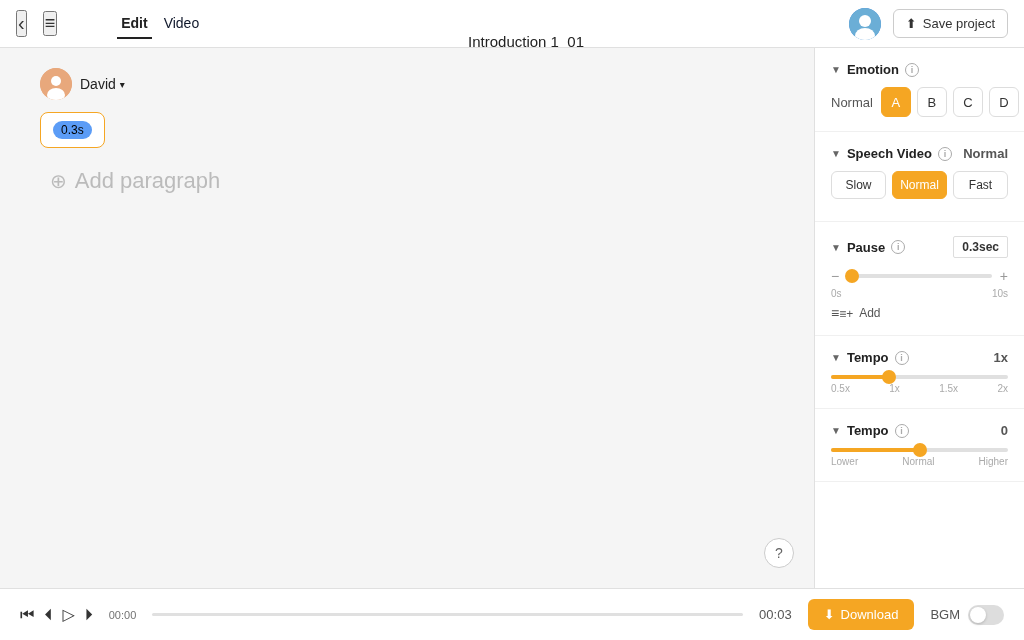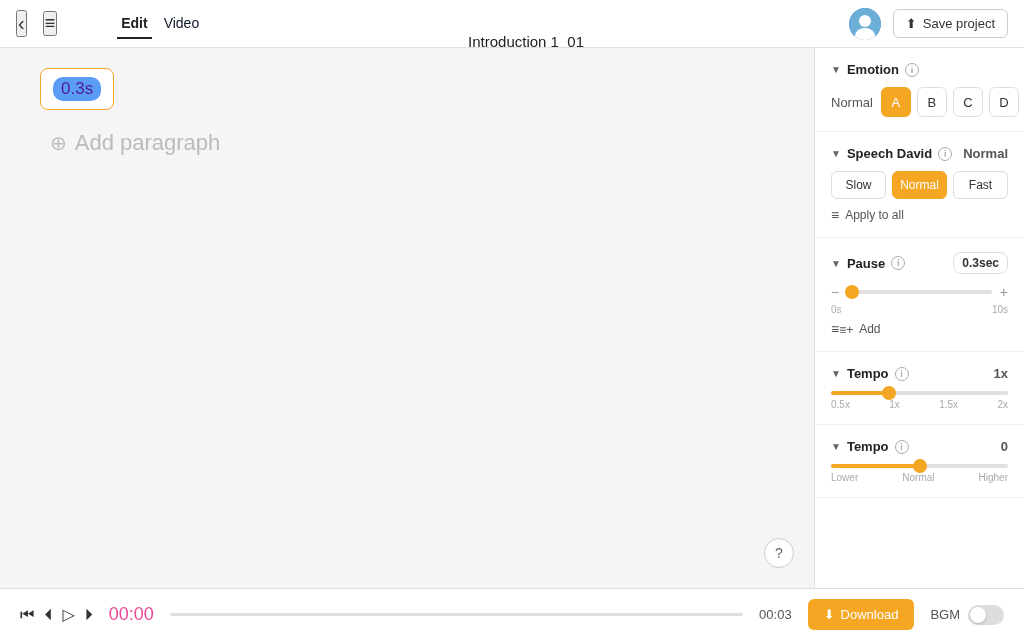--- a/index.html
+++ b/index.html
@@ -20,21 +20,21 @@
 
     
     .main { display: flex; flex: 1; overflow: hidden; }
 
     
     .editor { flex: 1; background: #f5f5f5; padding: 20px 40px; overflow-y: auto; position: relative; }
     .speaker-row { display: flex; align-items: center; gap: 8px; margin-bottom: 12px; }
     .speaker-avatar { width: 32px; height: 32px; border-radius: 50%; background: #e8a87c; display: flex; align-items: center; justify-content: center; font-size: 13px; color: #fff; overflow: hidden; }
     .speaker-name { font-size: 14px; font-weight: 500; color: #222; cursor: pointer; display: flex; align-items: center; gap: 4px; }
     .text-block { border: 1.5px solid #f5a623; border-radius: 8px; background: #fff; padding: 8px 12px; font-size: 14px; color: #222; display: inline-flex; align-items: center; gap: 10px; max-width: 600px; }
-    .time-badge { background: #5b9cf6; color: #4c1d95; border-radius: 10px; padding: 2px 8px; font-size: 17px; }
+    .time-badge { background: #5b9cf6; color: #000000; border-radius: 10px; padding: 2px 8px; font-size: 12px; }
     .add-paragraph { display: flex; align-items: center; gap: 8px; color: #aaa; font-size: 14px; cursor: pointer; margin-top: 20px; padding-left: 10px; }
     .add-paragraph span { font-size: 22px; color: #bbb; }
     .help-btn { position: absolute; bottom: 20px; right: 20px; width: 30px; height: 30px; border-radius: 50%; background: #fff; border: 1px solid #ccc; display: flex; align-items: center; justify-content: center; font-size: 14px; color: #666; cursor: pointer; }
 
     
     .right-panel { width: 210px; background: #fff; border-left: 1px solid #e0e0e0; overflow-y: auto; padding: 0 0 20px 0; flex-shrink: 0; }
 
     .panel-section { padding: 14px 16px; border-bottom: 1px solid #f0f0f0; }
     .section-header { display: flex; align-items: center; gap: 6px; font-size: 13px; font-weight: 600; color: #222; margin-bottom: 10px; cursor: pointer; }
     .section-header .arrow { font-size: 10px; color: #666; }
@@ -49,41 +49,41 @@
     .emotion-btn.active { background: #f5a623; color: #fff; border-color: #f5a623; }
 
     
     .pace-btns { display: flex; gap: 6px; margin-bottom: 8px; }
     .pace-btn { flex: 1; padding: 6px 0; border-radius: 6px; border: 1px solid #ddd; background: #fff; font-size: 12px; cursor: pointer; color: #333; }
     .pace-btn.active { background: #f5a623; color: #fff; border-color: #f5a623; }
     .apply-all { display: flex; align-items: center; gap: 6px; font-size: 12px; color: #555; cursor: pointer; }
     .apply-all .lines-icon { font-size: 14px; }
 
     
-    .pause-value-box { border: 1px solid #ddd; border-radius: 8px; padding: 3px 8px; font-size: 12px; color: #333; margin-left: auto; }
+    .pause-value-box { border: 1px solid #ddd; border-radius: 2px; padding: 3px 8px; font-size: 12px; color: #333; margin-left: auto; }
     .slider-row { display: flex; align-items: center; gap: 8px; margin: 8px 0 4px; }
     .slider-container { flex: 1; position: relative; height: 4px; background: #e0e0e0; border-radius: 2px; }
     .slider-fill { height: 100%; background: #f5a623; border-radius: 2px; }
     .slider-thumb { width: 14px; height: 14px; border-radius: 50%; background: #f5a623; position: absolute; top: -5px; cursor: pointer; }
     .slider-icon { font-size: 14px; color: #999; cursor: pointer; }
     .slider-labels { display: flex; justify-content: space-between; font-size: 10px; color: #aaa; margin-top: 2px; }
     .add-row { display: flex; align-items: center; gap: 6px; font-size: 12px; color: #555; cursor: pointer; margin-top: 6px; }
 
     
     .tempo-slider-container { flex: 1; position: relative; height: 4px; background: #e0e0e0; border-radius: 2px; }
     .tempo-labels { display: flex; justify-content: space-between; font-size: 10px; color: #aaa; margin-top: 4px; }
 
     
     .pitch-labels { display: flex; justify-content: space-between; font-size: 10px; color: #aaa; margin-top: 4px; gap: 20px; }
 
     
     .player { display: flex; align-items: center; background: #fff; border-top: 1px solid #e0e0e0; padding: 0 20px; height: 52px; flex-shrink: 0; gap: 16px; }
     .player-controls { display: flex; align-items: center; gap: 10px; }
     .player-btn { background: none; border: none; cursor: pointer; font-size: 16px; color: #333; display: flex; align-items: center; }
-    .time-display { font-size: 18px; color: #ec4899; }
+    .time-display { font-size: 11px; color: #737373; }
     .progress-bar { flex: 1; height: 3px; background: #e0e0e0; border-radius: 2px; cursor: pointer; }
     .time-end { font-size: 13px; color: #555; }
     .download-btn { background: #f5a623; color: #fff; border: none; border-radius: 6px; padding: 8px 16px; font-size: 13px; cursor: pointer; display: flex; align-items: center; gap: 6px; font-weight: 500; }
     .bgm-row { display: flex; align-items: center; gap: 8px; font-size: 13px; color: #555; }
     .toggle { width: 36px; height: 20px; background: #ddd; border-radius: 10px; cursor: pointer; position: relative; }
     .toggle-knob { width: 16px; height: 16px; background: #fff; border-radius: 50%; position: absolute; top: 2px; left: 2px; transition: left 0.2s; box-shadow: 0 1px 3px rgba(0,0,0,0.2); }
 
     
     .icon-chevron-left::before { content: '‹'; font-size: 20px; }
     .icon-menu::before { content: '≡'; font-size: 18px; }
@@ -118,20 +118,33 @@
     <button class="save-btn">
       <span>⬆</span>
       <span>Save project</span>
     </button>
   </div>
 </div>
 
 <div class="main">
 
   <div class="editor">
+    <div class="speaker-row">
+      <div class="speaker-avatar">
+        <svg width="32" height="32" viewBox="0 0 32 32">
+          <circle cx="16" cy="16" r="16" fill="#e8a87c"></circle>
+          <ellipse cx="16" cy="13" rx="5" ry="5" fill="#fff"></ellipse>
+          <ellipse cx="16" cy="27" rx="9" ry="7" fill="#fff"></ellipse>
+        </svg>
+      </div>
+      <div class="speaker-name">
+        <span>David</span>
+        <span style="font-size:10px;">▾</span>
+      </div>
+    </div>
     <div class="text-block">
       <span class="time-badge">0.3s</span>
     </div>
     <div class="add-paragraph">
       <span class="icon-add-circle"></span>
       <span>Add paragraph</span>
     </div>
     <div class="help-btn">
       <span>?</span>
     </div>
@@ -152,32 +165,28 @@
           <button class="emotion-btn">B</button>
           <button class="emotion-btn">C</button>
           <button class="emotion-btn">D</button>
         </div>
       </div>
     </div>
 
     <div class="panel-section">
       <div class="section-header">
         <span class="arrow">▼</span>
-        <span>Speech David</span>
+        <span>Speech Video</span>
         <span class="info-icon">i</span>
         <span class="section-value">Normal</span>
       </div>
       <div class="pace-btns">
         <button class="pace-btn">Slow</button>
         <button class="pace-btn active">Normal</button>
         <button class="pace-btn">Fast</button>
-      </div>
-      <div class="apply-all">
-        <span class="lines-icon icon-lines"></span>
-        <span>Apply to all</span>
       </div>
     </div>
 
     <div class="panel-section">
       <div class="section-header">
         <span class="arrow">▼</span>
         <span>Pause</span>
         <span class="info-icon">i</span>
         <span class="pause-value-box" style="margin-left:auto;">0.3sec</span>
       </div>

